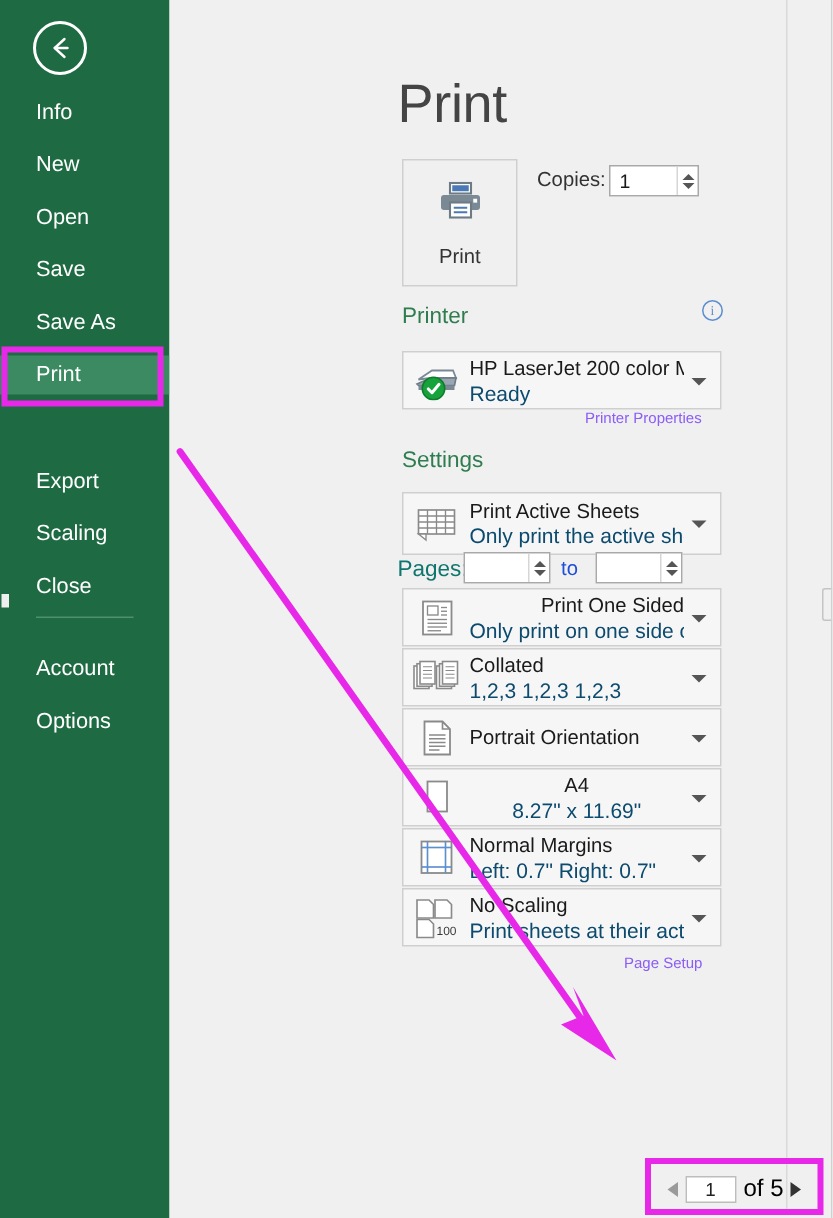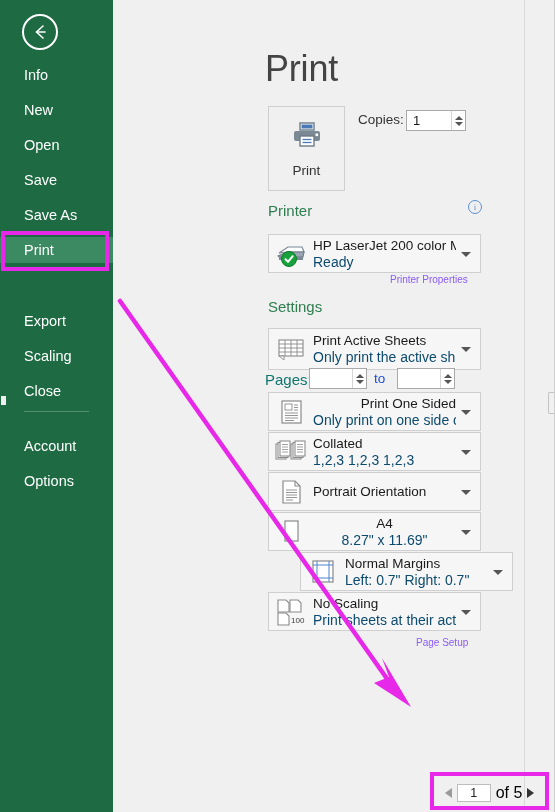--- a/index.html
+++ b/index.html
@@ -122,21 +122,21 @@
     width: 0; height: 0; border-left: 5px solid transparent; border-right: 5px solid transparent;
     border-top: 5px solid #555;
   }
   #dd-printer { top: 234px; height: 39px; background: #f6f6f6; }
   #dd-printer .t1 { font-size: 13.5px; }
   #dd-active-sheets { top: 328px; height: 42px; }
   #dd-one-sided { top: 392px; height: 39px; text-align: right; }
   #dd-collated { top: 432px; height: 39px; }
   #dd-orientation { top: 472px; height: 39px; }
   #dd-paper { top: 512px; height: 39px; text-align: center; }
-  #dd-margins { top: 552px; height: 39px; margin-left: 32px; }
+  #dd-margins { top: 552px; height: 39px; }
   #dd-scaling { top: 592px; height: 39px; }
 
   .link {
     position: absolute; font-size: 10px; color: #8b5cf6; cursor: pointer;
   }
   #printer-properties { left: 277px; top: 274px; }
   #page-setup { left: 303px; top: 637px; }
 
   
   #pages-label { position: absolute; left: 152px; top: 371px; font-size: 15px; color: #0f766e; }

